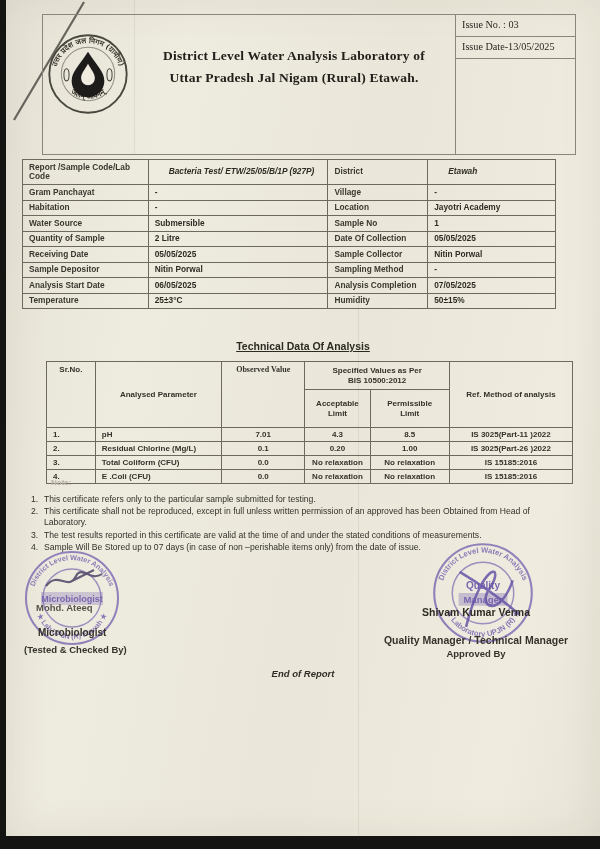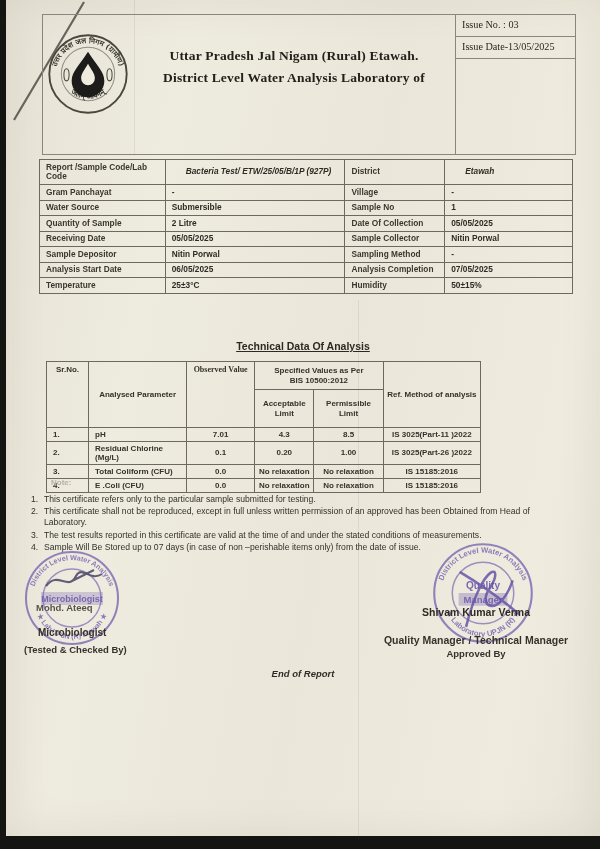--- a/index.html
+++ b/index.html
@@ -19,32 +19,32 @@
   .header-box{position:absolute; left:36px; top:14px; width:534px; height:141px;
     border:1px solid #8b867b; display:grid; grid-template-columns:90px 1fr 120px;}
   .logo-cell{display:flex; justify-content:center; align-items:flex-start; padding-top:16px;}
   .title-cell{text-align:center; padding-top:30px; font-family:"Liberation Serif", serif;
     font-weight:bold; font-size:13.5px; letter-spacing:.2px; line-height:1.65; color:#23201b;}
   .issue-cell{border-left:1px solid #8b867b; font-family:"Liberation Serif", serif; font-size:10.2px; color:#2a2722;}
   .issue-row{border-bottom:1px solid #8b867b; padding:4px 5px 3px 6px; height:22px;}
 
   
   table{border-collapse:collapse;}
-  .info-table{position:absolute; left:33px; top:159px; width:534px; font-size:8.3px; line-height:1.15;}
+  .info-table{position:absolute; left:16px; top:159px; width:534px; font-size:8.3px; line-height:1.15;}
   .info-table td{border:1px solid var(--border); padding:2.5px 6px; vertical-align:middle;}
   .info-table td.lbl{font-weight:600; width:126px; color:#3a372f;}
   .info-table td.val{font-weight:700; width:180px; color:#2e2b24;}
   .info-table td.lbl2{font-weight:600; width:100px;}
   .info-table td.val2{font-weight:700; width:128px;}
   .info-table tr:first-child td.val{font-style:italic;padding-left:20px;}
 
   
   .tech-heading{position:absolute; left:0; right:0; top:340px; text-align:center;
     font-size:10.5px; font-weight:700; text-decoration:underline; color:#2c2922;}
-  .tech-table{position:absolute; left:40px; top:361px; width:435px; font-size:8px; line-height:1.2;}
+  .tech-table{position:absolute; left:40px; top:361px; width:527px; font-size:8px; line-height:1.2;}
   .tech-table th,.tech-table td{border:1px solid var(--border); padding:1.5px 3px;}
   .tech-table th{font-weight:700; text-align:center; vertical-align:middle; color:#34312a;}
   .tech-table th.top{vertical-align:top; padding-top:3px;}
   .tech-table td{font-weight:600; height:14px;}
   .col-sr{width:48px;} .col-param{width:124px;} .col-obs{width:82px;font-family:Liberation Serif, serif;}
   .col-acc{width:64px;} .col-per{width:78px;} .col-ref{width:121px;}
   .tech-table td.c{text-align:center;}
   .tech-table td.l{text-align:left; padding-left:6px;}
 
   
@@ -97,22 +97,22 @@
         <text class="logo-text" font-size="8.5" font-weight="bold">
           <textPath href="#logoArcB" startOffset="50%" text-anchor="middle">जलम् जीवनम्</textPath>
         </text>
         <ellipse cx="25" cy="51" rx="3" ry="7" fill="none" stroke="#4a473f" stroke-width="1.2"></ellipse>
         <ellipse cx="75" cy="51" rx="3" ry="7" fill="none" stroke="#4a473f" stroke-width="1.2"></ellipse>
         <path d="M50,24 C40,40 31,47 31,58 a19,19 0 0 0 38,0 C69,47 60,40 50,24 Z" fill="#1d1c1a"></path>
         <path d="M50,38 C45.5,46 42,49.5 42,55 a8,8 0 0 0 16,0 C58,49.5 54.5,46 50,38 Z" fill="#efecdf"></path>
       </svg>
     </div>
     <div class="title-cell">
+      <div>District Level Water Analysis Laboratory of</div>
       <div>Uttar Pradesh Jal Nigam (Rural) Etawah.</div>
-      <div>District Level Water Analysis Laboratory of</div>
     </div>
     <div class="issue-cell">
       <div class="issue-row">Issue No. : 03</div>
       <div class="issue-row">Issue Date-13/05/2025</div>
     </div>
   </div>
 
   <table class="info-table">
     <tbody>
   <tr>
@@ -123,20 +123,26 @@
   </tr>
 
 
   <tr>
     <td class="lbl">Gram Panchayat</td>
     <td class="val">-</td>
     <td class="lbl lbl2">Village</td>
     <td class="val val2">-</td>
   </tr>
 
+  <tr>
+    <td class="lbl">Habitation</td>
+    <td class="val">-</td>
+    <td class="lbl lbl2">Location</td>
+    <td class="val val2">Jayotri Academy</td>
+  </tr>
 
   <tr>
     <td class="lbl">Water Source</td>
     <td class="val">Submersible</td>
     <td class="lbl lbl2">Sample No</td>
     <td class="val val2">1</td>
   </tr>
 
   <tr>
     <td class="lbl">Quantity of Sample</td>

